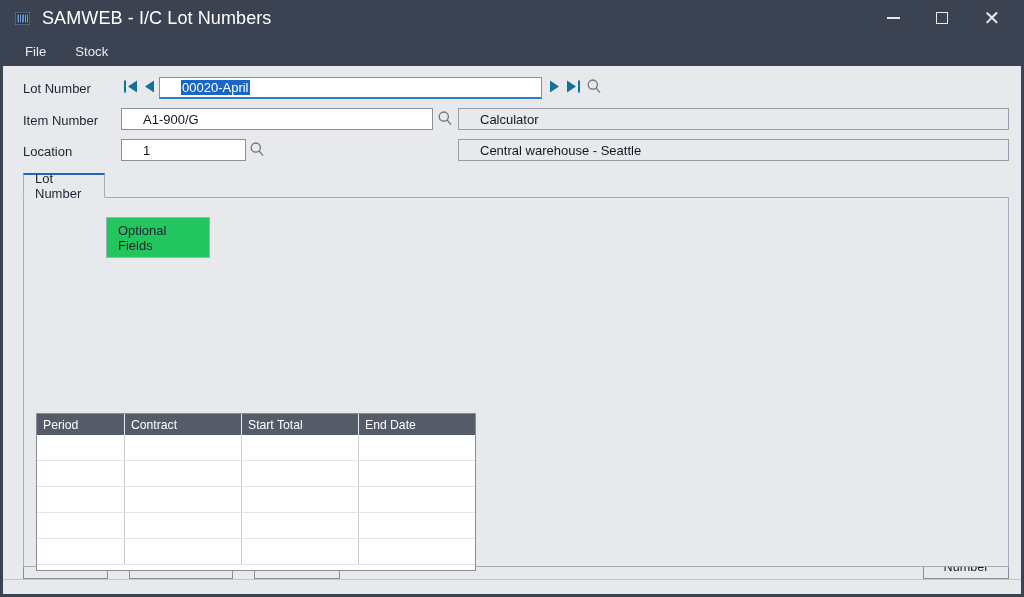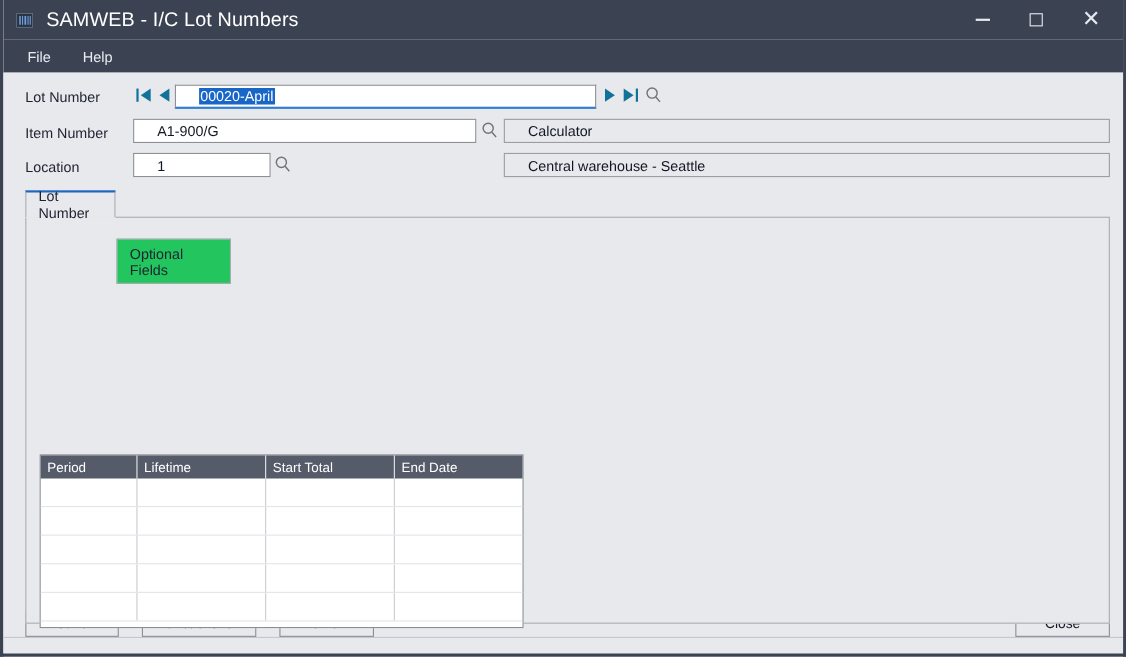--- a/index.html
+++ b/index.html
@@ -243,21 +243,21 @@
     <div class="win-btn" id="btn-max">
       <span class="glyph-max"></span>
     </div>
     <div class="win-btn" id="btn-close">
       <span class="glyph-close">✕</span>
     </div>
   </div>
 
   <div id="menu-bar">
     <div class="menu-item">File</div>
-    <div class="menu-item">Help</div>
+    <div class="menu-item">Stock</div>
   </div>
 
   <div id="form-body">
 
     <div class="lbl" style="left:20px; top:15px;">Lot Number</div>
 
     <svg class="navarrow" style="left:120px; top:13px;" width="17" height="15" viewBox="0 0 17 15">
       <rect x="1" y="1.5" width="2" height="12" fill="#12729a"></rect>
       <polygon points="14,1.5 14,13.5 5,7.5" fill="#12729a"></polygon>
     </svg>
@@ -389,21 +389,21 @@
     <div class="tbox ro num" style="left:541px; top:246px; width:115px; height:22px;">
       <span>0.0000</span>
     </div>
     <div class="tbox ro" style="left:657px; top:246px; width:111px; height:22px;">
       <span>Ea.</span>
     </div>
 
     <div id="grid">
       <div id="grid-head">
         <div class="gh" style="width:88px;">Period</div>
-        <div class="gh" style="width:117px;">Lifetime</div>
+        <div class="gh" style="width:117px;">Contract</div>
         <div class="gh" style="width:117px;">Start Total</div>
         <div class="gh" style="width:116px;">End Date</div>
       </div>
       <div class="grow">
         <div class="gc" style="width:88px;"></div>
         <div class="gc" style="width:117px;"></div>
         <div class="gc" style="width:117px;"></div>
         <div class="gc" style="width:116px;"></div>
       </div>
       <div class="grow">
@@ -430,16 +430,16 @@
         <div class="gc" style="width:117px;"></div>
         <div class="gc" style="width:116px;"></div>
       </div>
     </div>
 
     <div id="footer-sep"></div>
 
     <div class="btn" style="left:20px; top:489px; width:85px;">Save</div>
     <div class="btn" style="left:126px; top:489px; width:104px;">Transactions...</div>
     <div class="btn" style="left:251px; top:489px; width:86px;">Items...</div>
-    <div class="btn" style="left:920px; top:489px; width:86px;">Close</div>
+    <div class="btn" style="left:920px; top:489px; width:86px;">Number</div>
 
   </div>
 </div>
 
 </body></html>

